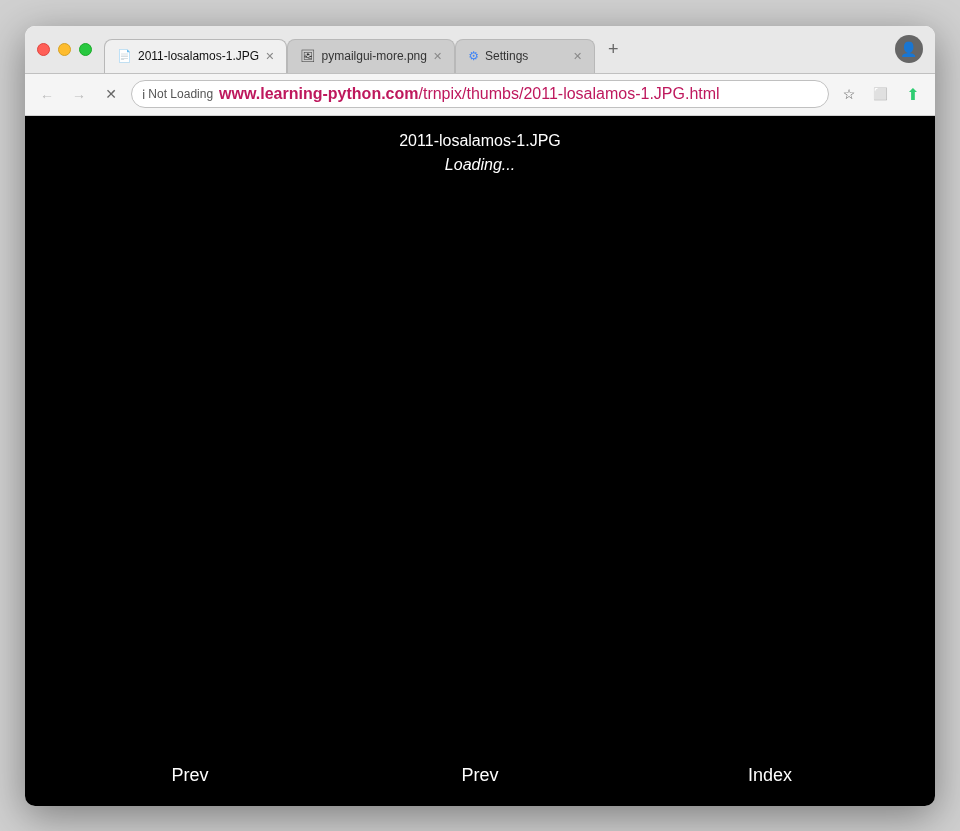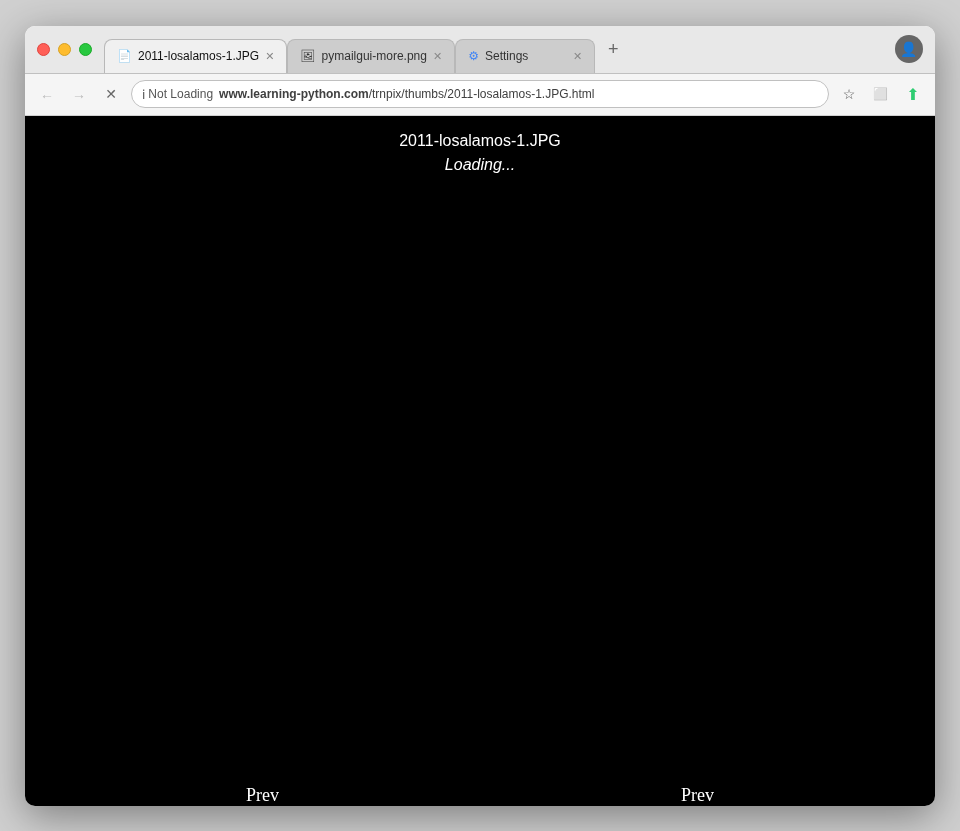--- a/index.html
+++ b/index.html
@@ -141,22 +141,22 @@
     }
     .not-secure {
       display: flex;
       align-items: center;
       gap: 3px;
       color: #555;
       font-size: 12px;
       white-space: nowrap;
     }
     .url-text {
-      color: #404040;
-      font-size: 12px;
+      color: #be185d;
+      font-size: 16px;
       flex: 1;
     }
     .url-text span.domain { font-weight: 600; }
     .address-icons {
       display: flex;
       align-items: center;
       gap: 8px;
     }
     .icon-btn {
       width: 24px;
@@ -190,24 +190,23 @@
       font-size: 16px;
       margin-top: 6px;
       text-align: left;
     }
     .nav-links {
       position: absolute;
       bottom: 0;
       left: 0;
       right: 0;
       display: flex;
-      align-items: flex-end;
+      align-items: center;
       height: 60px;
       padding: 0 20px;
-      font-family: Liberation Serif, serif;
     }
     .nav-link {
       flex: 1;
       text-align: center;
       color: #fff;
       font-size: 18px;
       font-weight: 400;
       cursor: pointer;
       text-decoration: none;
     }
@@ -273,16 +272,17 @@
     </div>
   </div>
 
   <div class="page-content">
     <div class="page-title">2011-losalamos-1.JPG</div>
     <div class="page-loading">Loading...</div>
 
     <div class="nav-links">
       <a class="nav-link">Prev</a>
       <a class="nav-link">Prev</a>
+      <a class="nav-link">Index</a>
     </div>
   </div>
 
 </div>
 
 </body></html>

